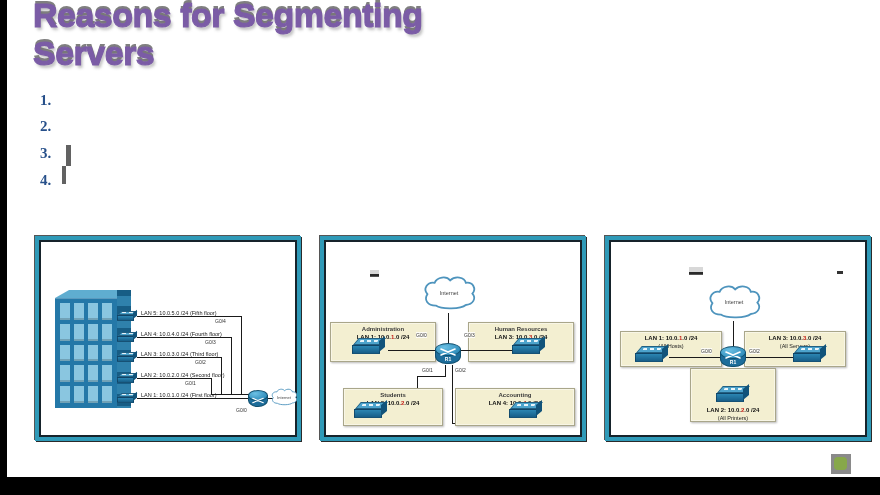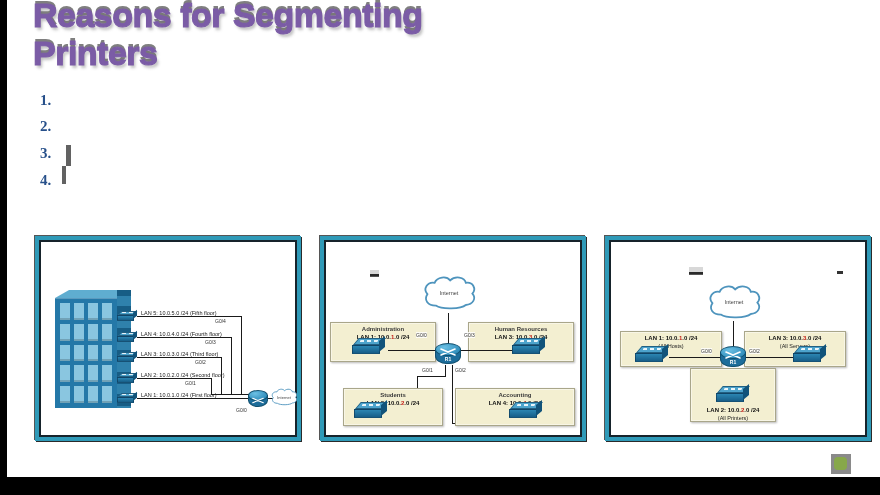--- a/index.html
+++ b/index.html
@@ -102,21 +102,21 @@
                 background:#87a84a; border-radius:4px; }
 </style>
 </head>
 <body>
 
 <div class="abs bar-left"></div>
 <div class="abs bar-bottom"></div>
 
 <div class="abs title">
   <div>Reasons for Segmenting</div>
-  <div>Printers</div>
+  <div>Servers</div>
 </div>
 
 <div class="abs lnum" style="top:92px">1.</div>
 <div class="abs lnum" style="top:118px">2.</div>
 <div class="abs lnum" style="top:145px">3.</div>
 <div class="abs lnum" style="top:172px">4.</div>
 <div class="abs ghost-bar" style="left:66px;top:145px;width:5px;height:21px"></div>
 <div class="abs ghost-bar" style="left:62px;top:166px;width:4px;height:18px"></div>
 
 <div class="abs panel" style="left:35px">

